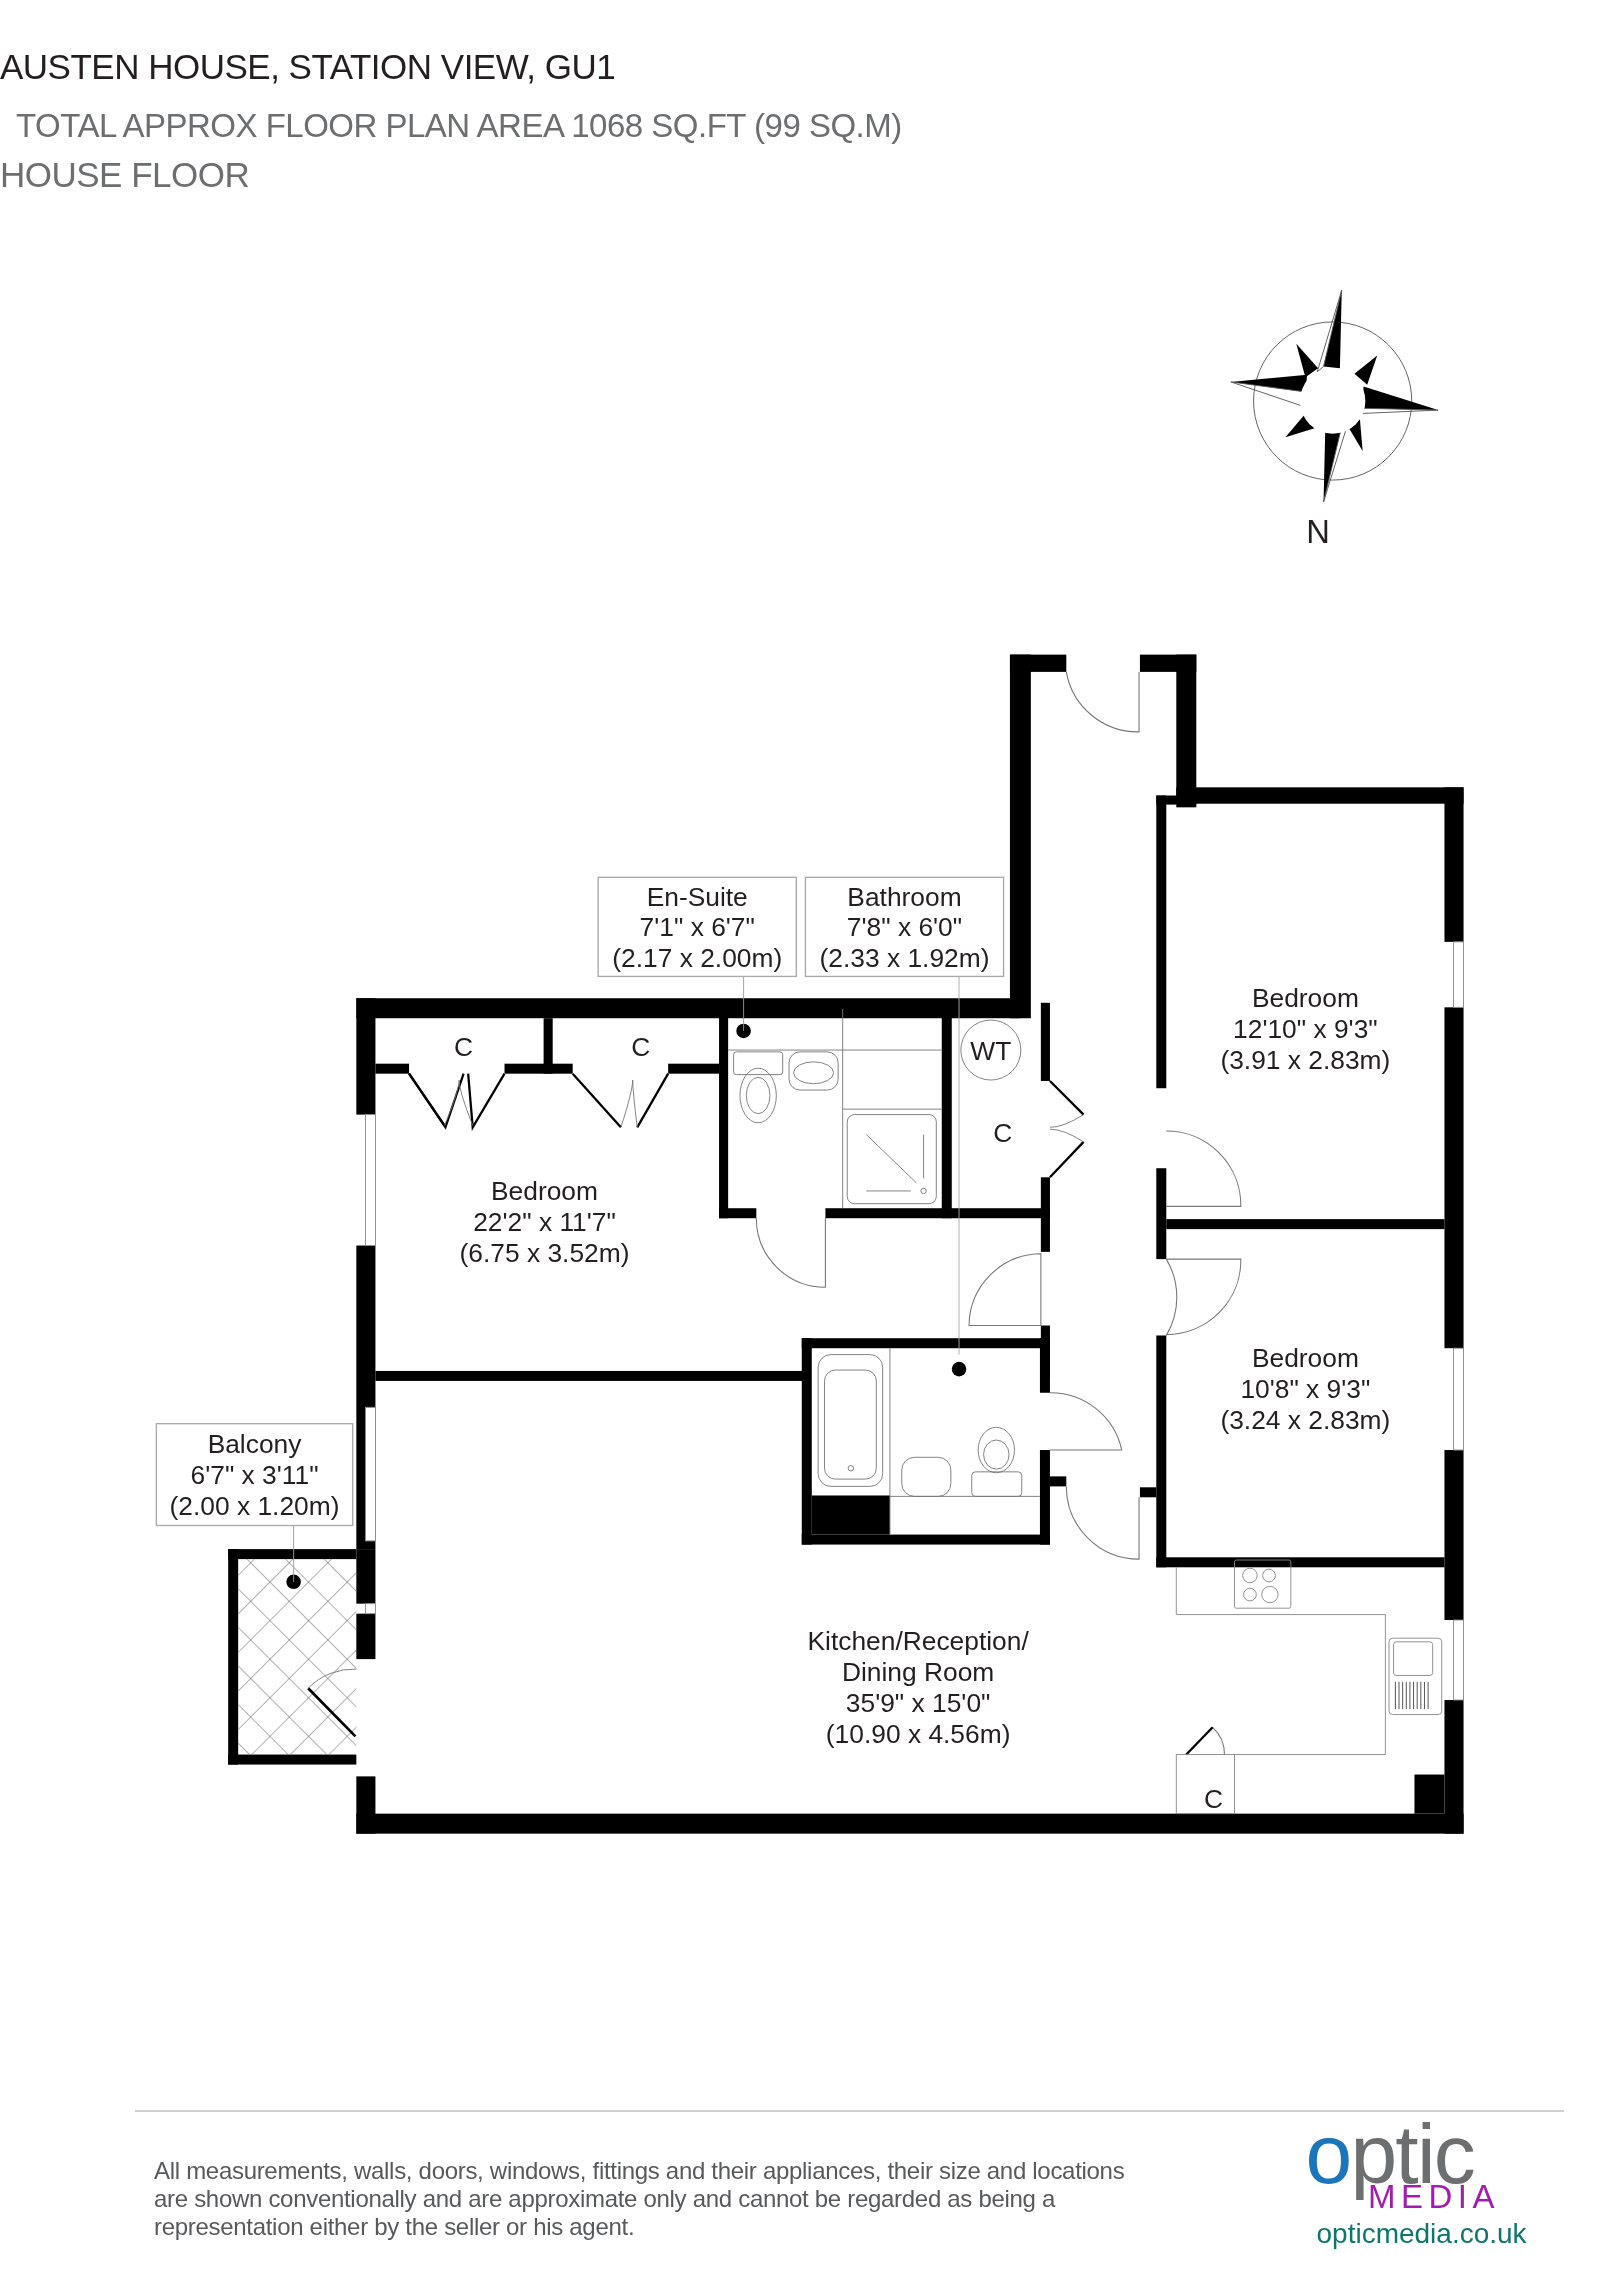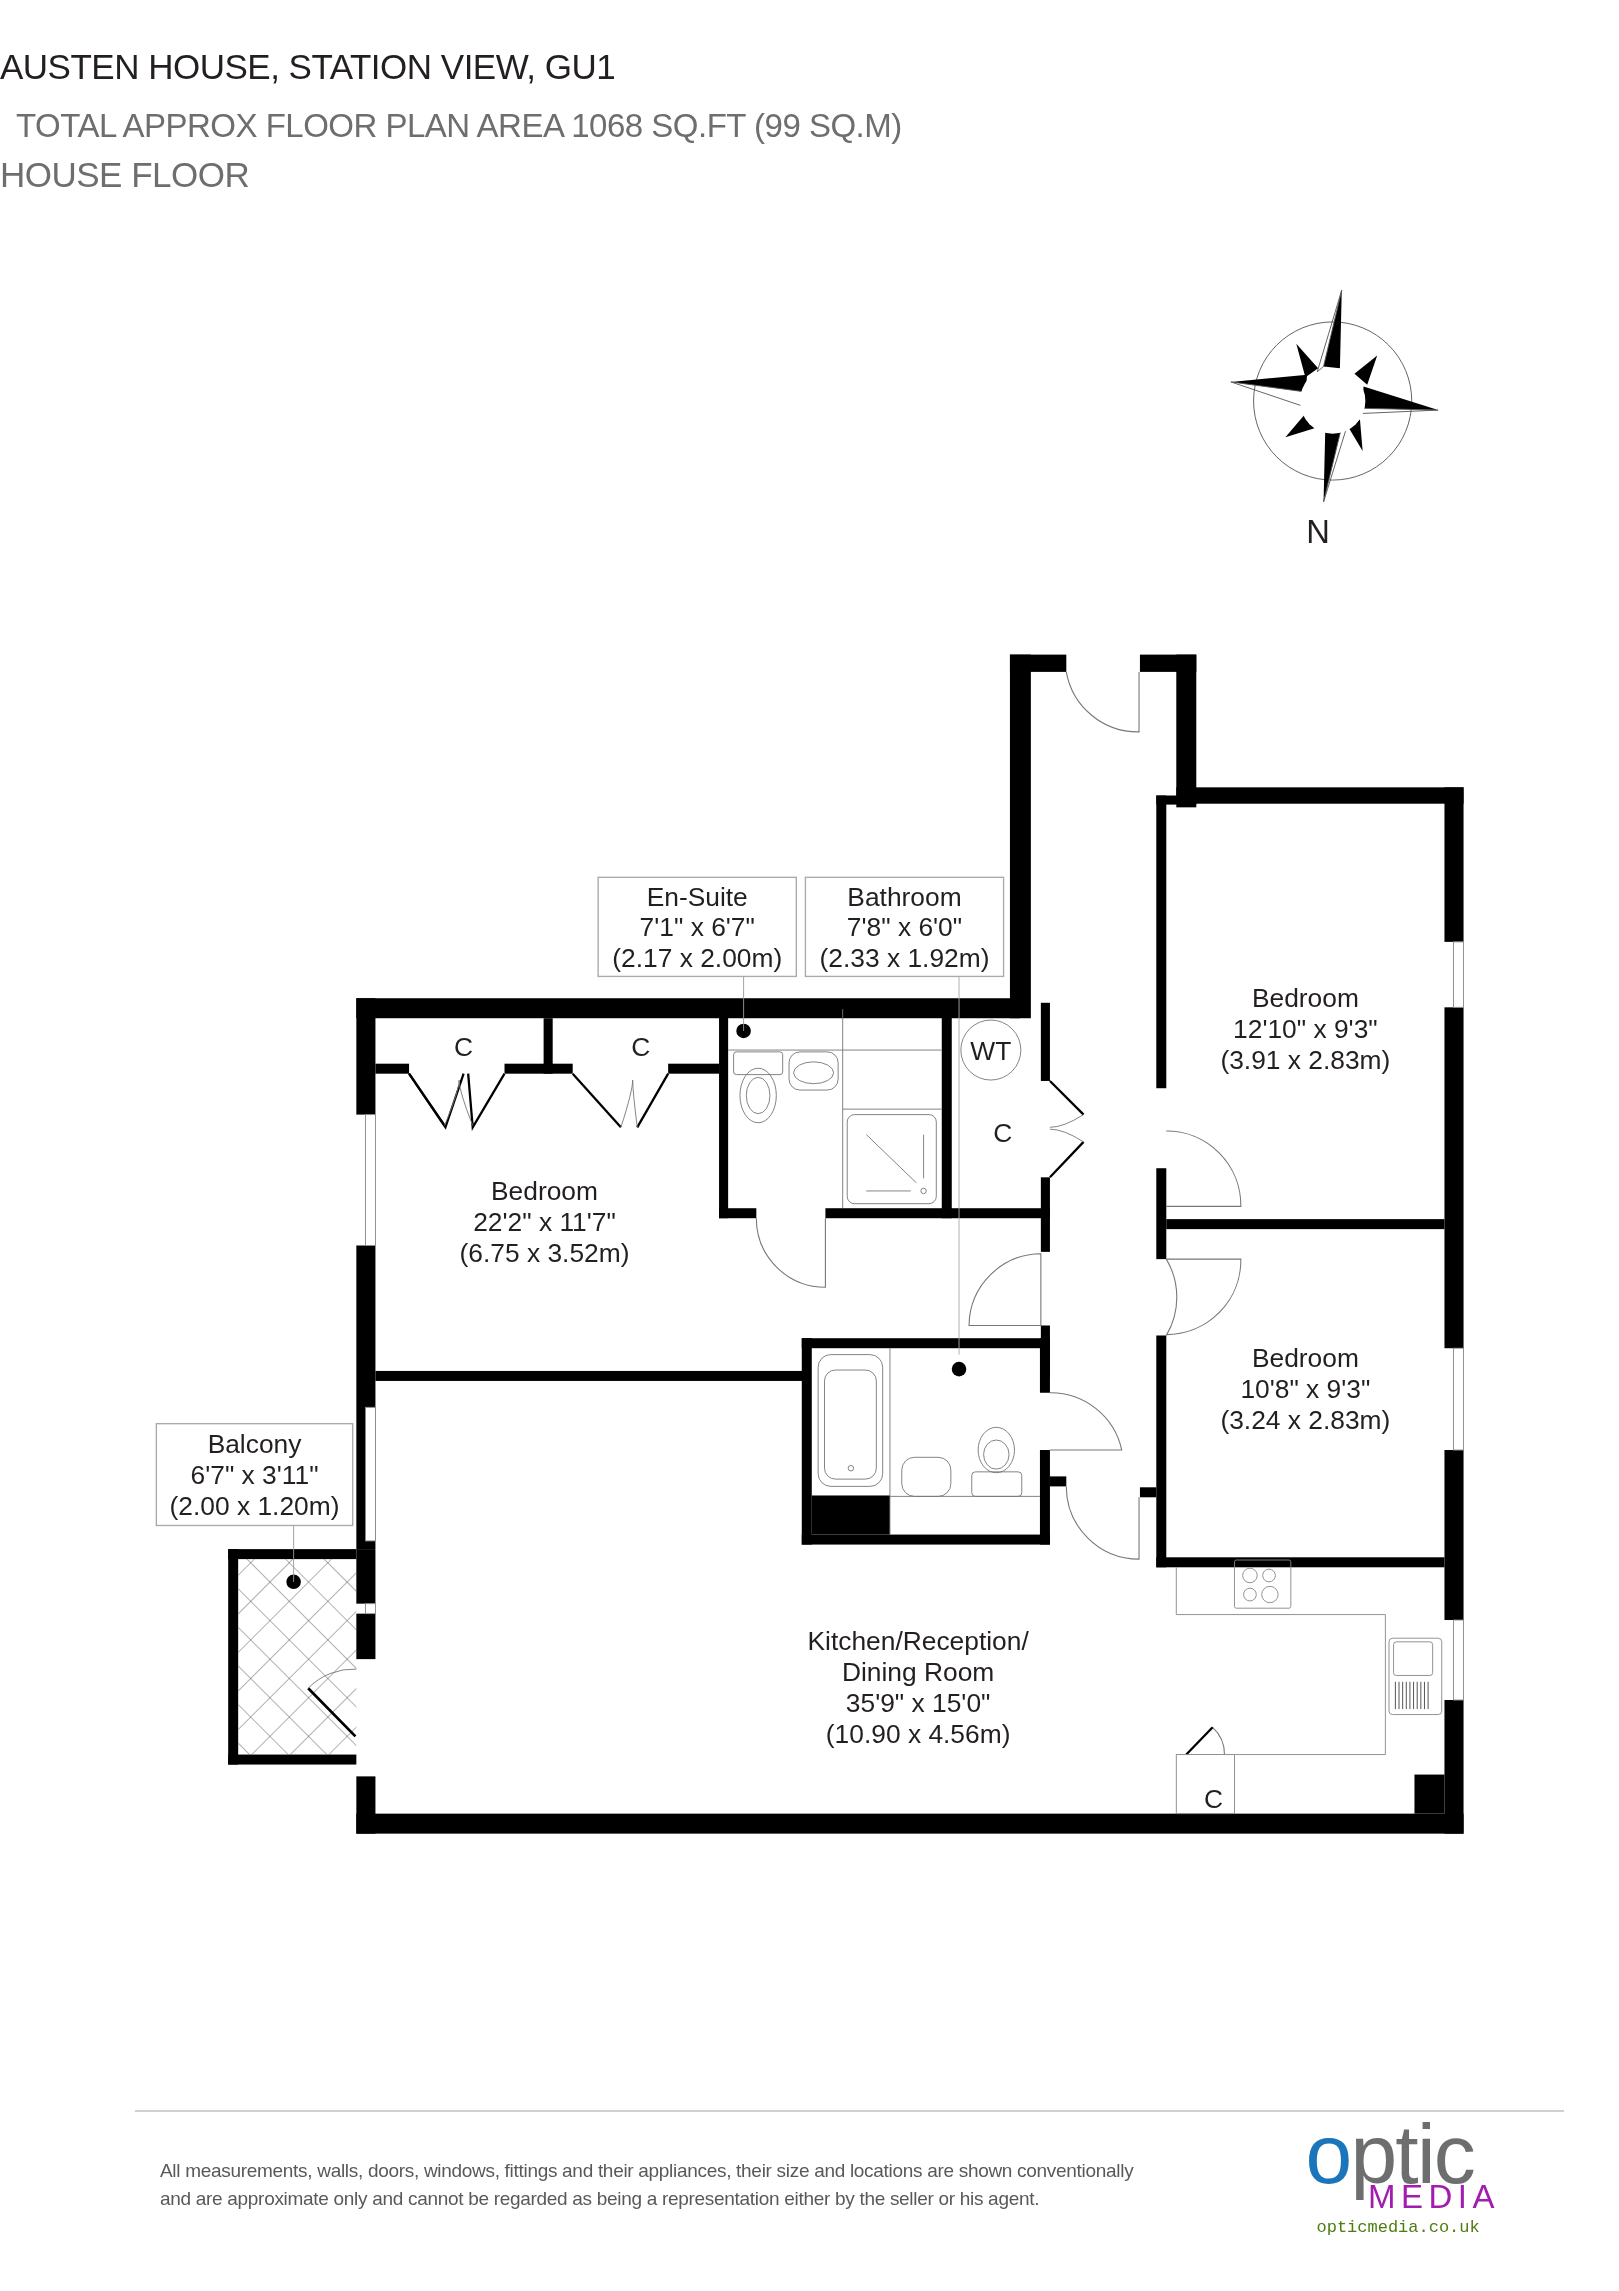--- a/index.html
+++ b/index.html
@@ -5,27 +5,27 @@
   html, body { margin: 0; padding: 0; background: #ffffff; }
   body { width: 1619px; height: 2291px; position: relative; overflow: hidden; font-family: "Liberation Sans", sans-serif; }
   .hdr { position: absolute; left: 0; width: 1619px; text-align: left; font-family: "Liberation Sans", sans-serif; letter-spacing: -0.5px; }
   #title { top: 47px; font-size: 35px; color: #231f20; }
   #subtitle { top: 107px; font-size: 33px; color: #6d6e70; padding-left: 16px; }
   #floor { top: 155px; font-size: 35px; color: #6d6e70; }
   svg#plan { position: absolute; left: 0; top: 0; }
   .room-label { font-family: "Liberation Sans", sans-serif; font-size: 29px; fill: #231f20; text-anchor: middle; }
   .small-label { font-family: "Liberation Sans", sans-serif; font-size: 29px; fill: #231f20; text-anchor: middle; }
   .footer-line { position: absolute; left: 135px; top: 2110px; width: 1429px; height: 1.8px; background: #d0d0d0; }
-  .disclaimer { position: absolute; left: 160px; top: 2157px; width: 982px; font-size: 19px; line-height: 28px; color: #58595b; font-family: "Liberation Sans", sans-serif; letter-spacing: -0.3px; }
+  .disclaimer { position: absolute; left: 154px; top: 2157px; width: 982px; font-size: 24px; line-height: 28px; color: #58595b; font-family: "Liberation Sans", sans-serif; letter-spacing: -0.3px; }
   .logo { position: absolute; left: 1291px; top: 2111px; width: 255px; height: 145px; }
   .logo-word { position: absolute; left: 14.5px; top: -7.3px; font-size: 84px; font-family: "Liberation Sans", sans-serif; letter-spacing: -1.8px; line-height: 100px; }
   .logo-o { color: #1b75bb; }
   .logo-rest { color: #6d6e70; }
   .logo-media { position: absolute; left: 77px; top: 67px; font-size: 33px; color: #a21caf; letter-spacing: 5.5px; font-family: "Liberation Sans", sans-serif; }
-  .logo-url { position: absolute; left: 25.5px; top: 107px; font-size: 17px; color: #4d7c0f; font-family: Liberation Mono, monospace; }
+  .logo-url { position: absolute; left: 25.5px; top: 107px; font-size: 28px; color: #0f766e; font-family: Liberation Sans, sans-serif; }
 </style>
 </head>
 <body>
 
 <div class="hdr" id="title">AUSTEN HOUSE, STATION VIEW, GU1</div>
 <div class="hdr" id="subtitle">TOTAL APPROX FLOOR PLAN AREA 1068 SQ.FT (99 SQ.M)</div>
 <div class="hdr" id="floor">HOUSE FLOOR</div>
 
 <svg id="plan" width="1619" height="2291" viewBox="0 0 1781 2520" xmlns="http://www.w3.org/2000/svg">
   <defs>

